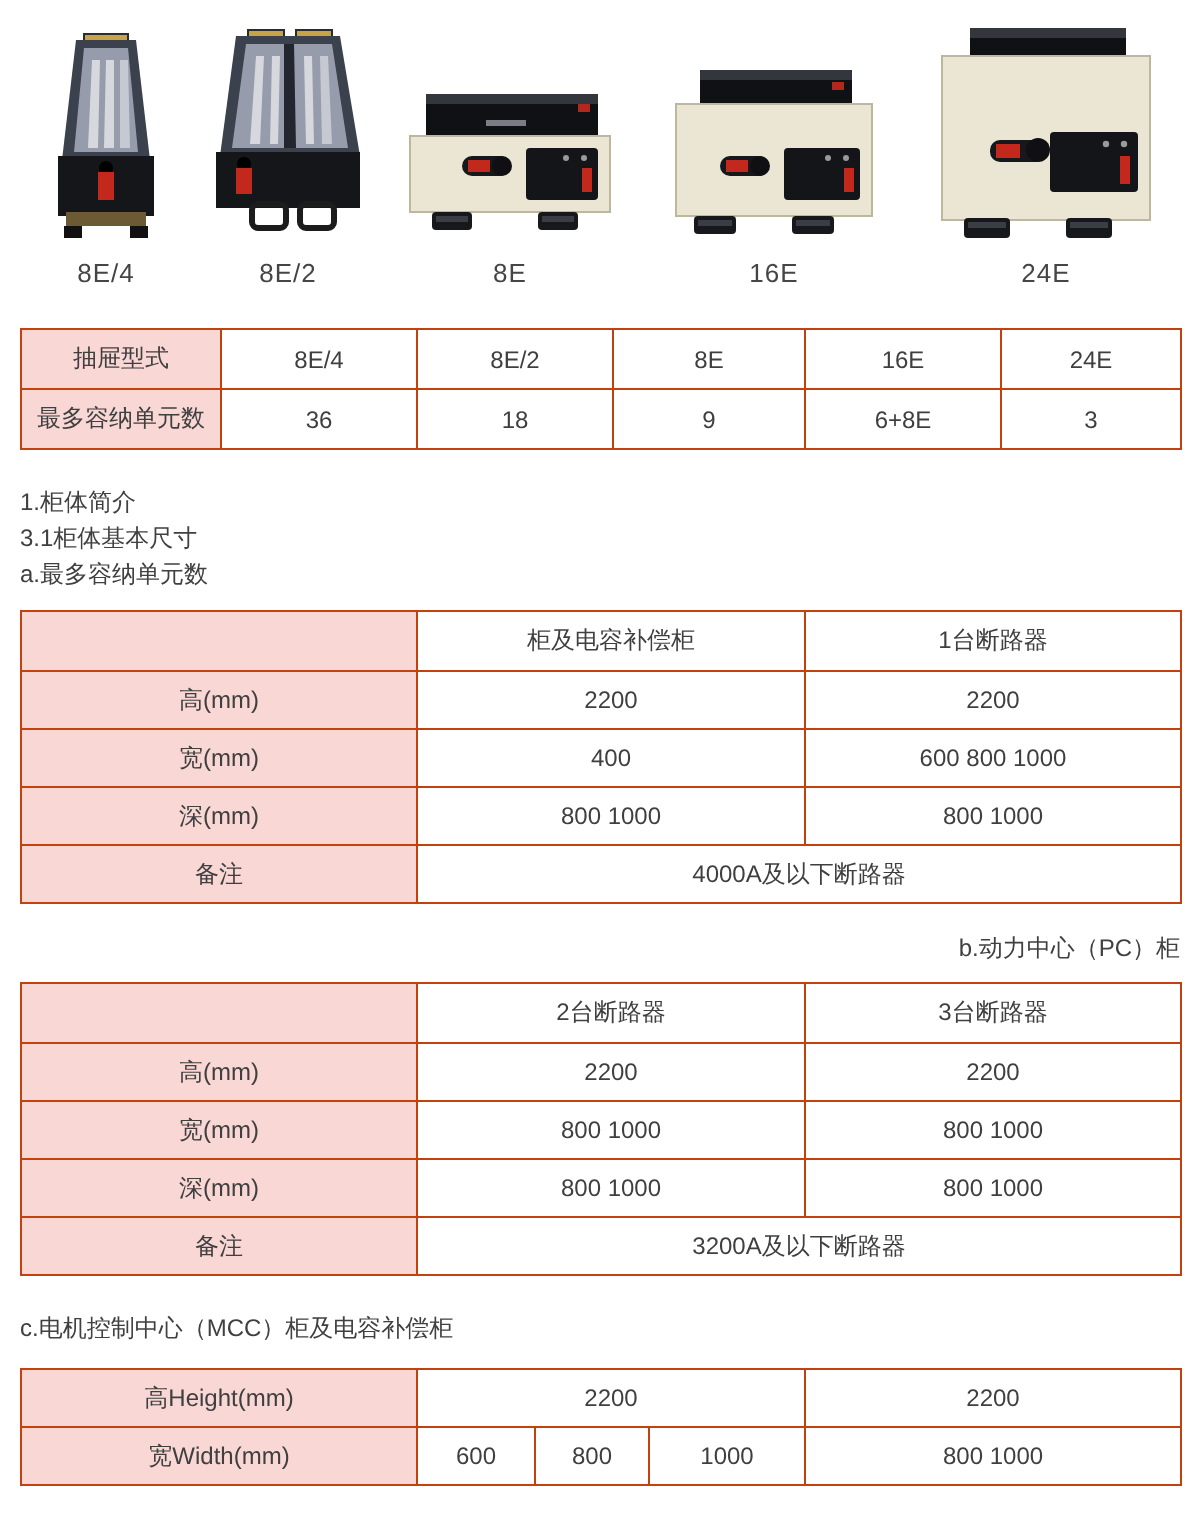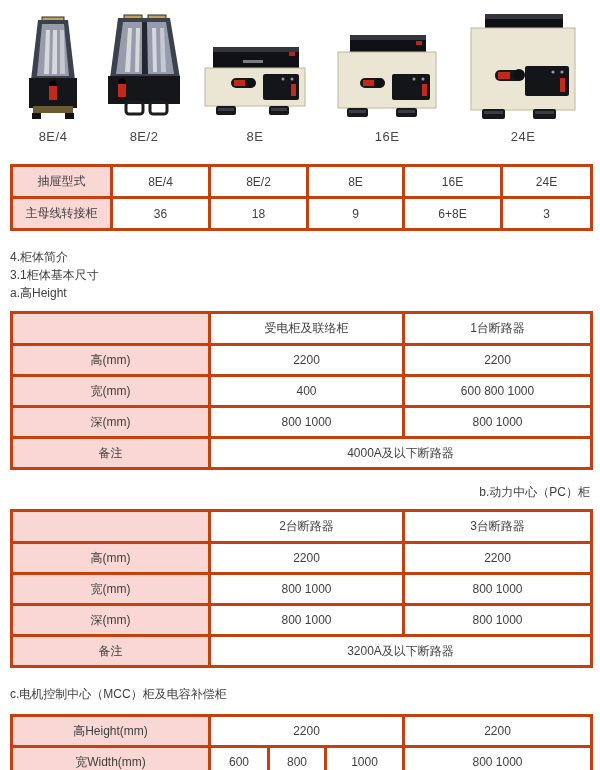--- a/index.html
+++ b/index.html
@@ -13,21 +13,21 @@
   
   .products{display:flex;width:580px;}
   .product{display:flex;flex-direction:column;align-items:center;}
   .product .img-wrap{height:112px;display:flex;align-items:flex-end;justify-content:center;}
   .product .plabel{margin-top:9px;font-size:13px;color:#454545;letter-spacing:.5px;}
   .pc1{width:86px;} .pc2{width:96px;} .pc3{width:126px;} .pc4{width:138px;} .pc5{width:134px;}
 
   
   table{border-collapse:collapse;table-layout:fixed;width:580px;background:#fff;}
   td{
-    border:3px solid #c2410c;text-align:center;vertical-align:middle;
+    border:1px solid #c2410c;text-align:center;vertical-align:middle;
     font-size:12px;color:#3f3f3f;height:28px;padding:0 2px;overflow:hidden;white-space:nowrap;
   }
   tr.hdr td{height:29px;}
   td.ph{background:#f8d7d4;}
   .t1{margin-top:20px;}
   .t1 td{height:29px;}
   .ta,.tb,.tc{margin-top:0;}
 
   
   .sec{font-size:12px;color:#404040;line-height:18px;}
@@ -166,46 +166,46 @@
     <tbody>
         <tr>
       <td class="ph">抽屉型式</td>
       <td>8E/4</td>
       <td>8E/2</td>
       <td>8E</td>
       <td>16E</td>
       <td>24E</td>
     </tr>
     <tr>
-      <td class="ph">主母线转接柜</td>
+      <td class="ph">最多容纳单元数</td>
       <td>36</td>
       <td>18</td>
       <td>9</td>
       <td>6+8E</td>
       <td>3</td>
     </tr>
   </tbody>
     </table>
 
   <div class="sec-block">
-    <div class="sec">4.柜体简介</div>
+    <div class="sec">1.柜体简介</div>
     <div class="sec">3.1柜体基本尺寸</div>
-    <div class="sec">a.高Height</div>
+    <div class="sec">a.最多容纳单元数</div>
   </div>
 
   <table class="ta">
     <colgroup>
         <col style="width:198px">
         <col style="width:194px">
         <col style="width:188px">
       </colgroup>
     <tbody>
         <tr class="hdr">
       <td class="ph"></td>
-      <td>受电柜及联络柜</td>
+      <td>柜及电容补偿柜</td>
       <td>1台断路器</td>
     </tr>
     <tr>
       <td class="ph">高(mm)</td>
       <td>2200</td>
       <td>2200</td>
     </tr>
     <tr>
       <td class="ph">宽(mm)</td>
       <td>400</td>

